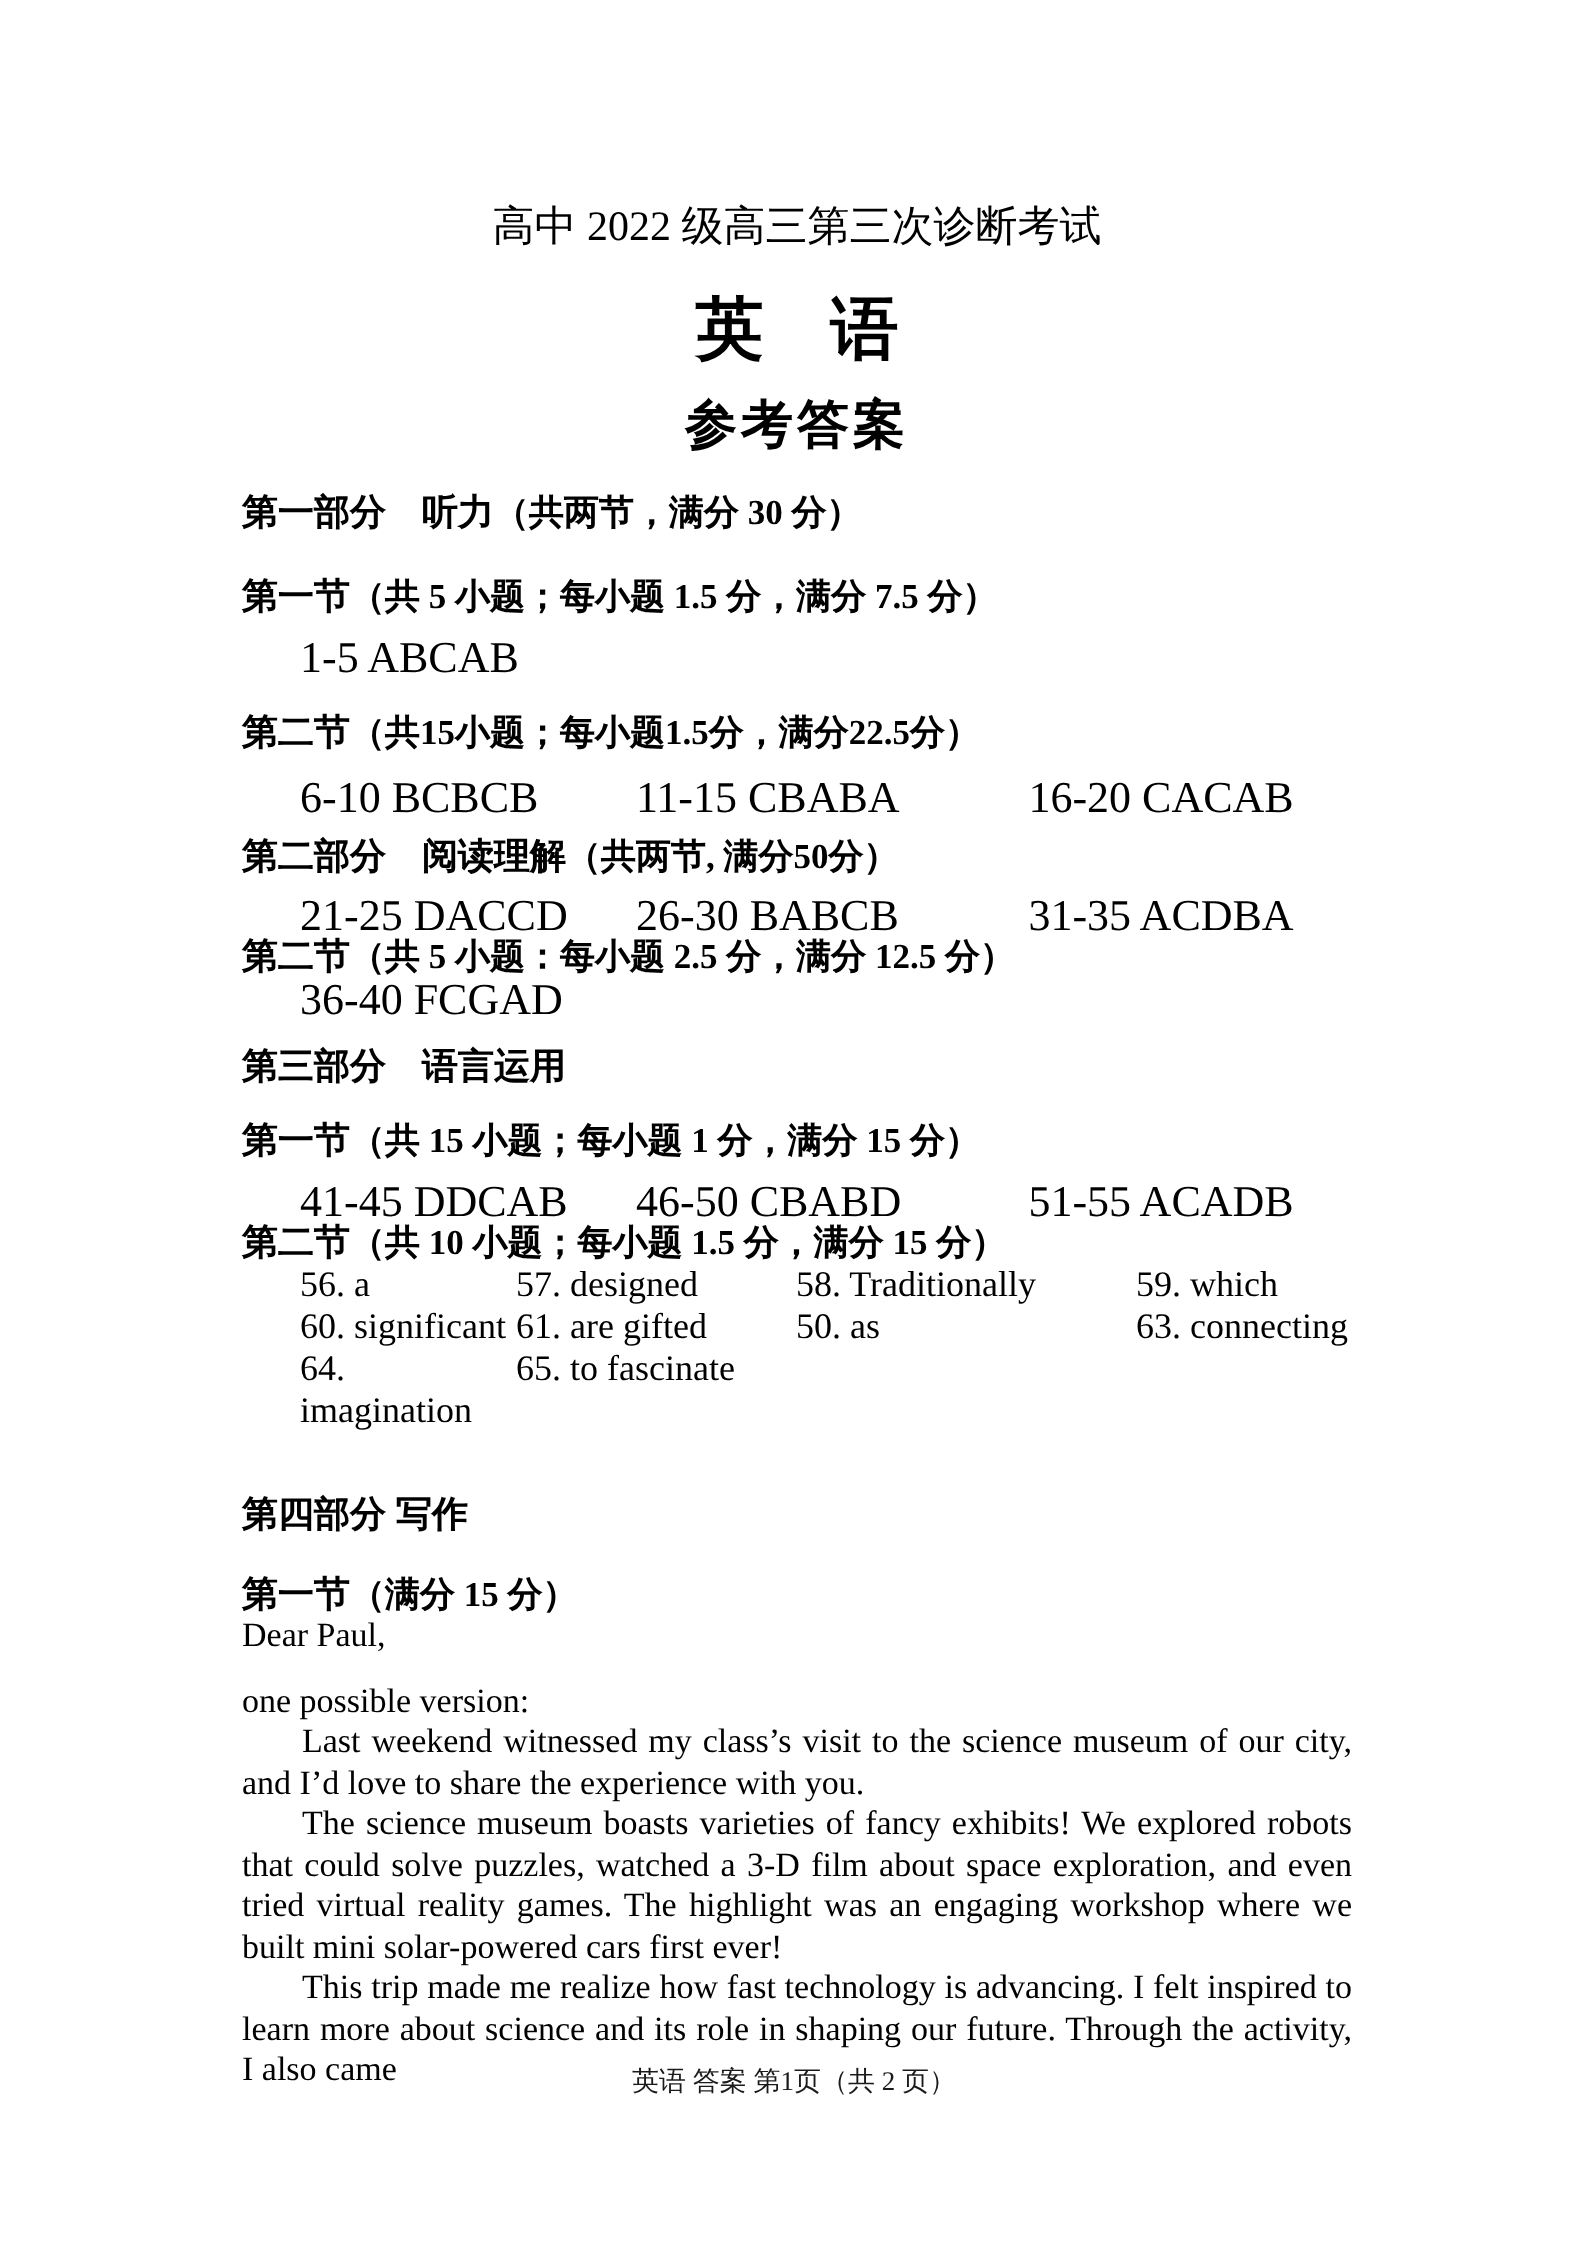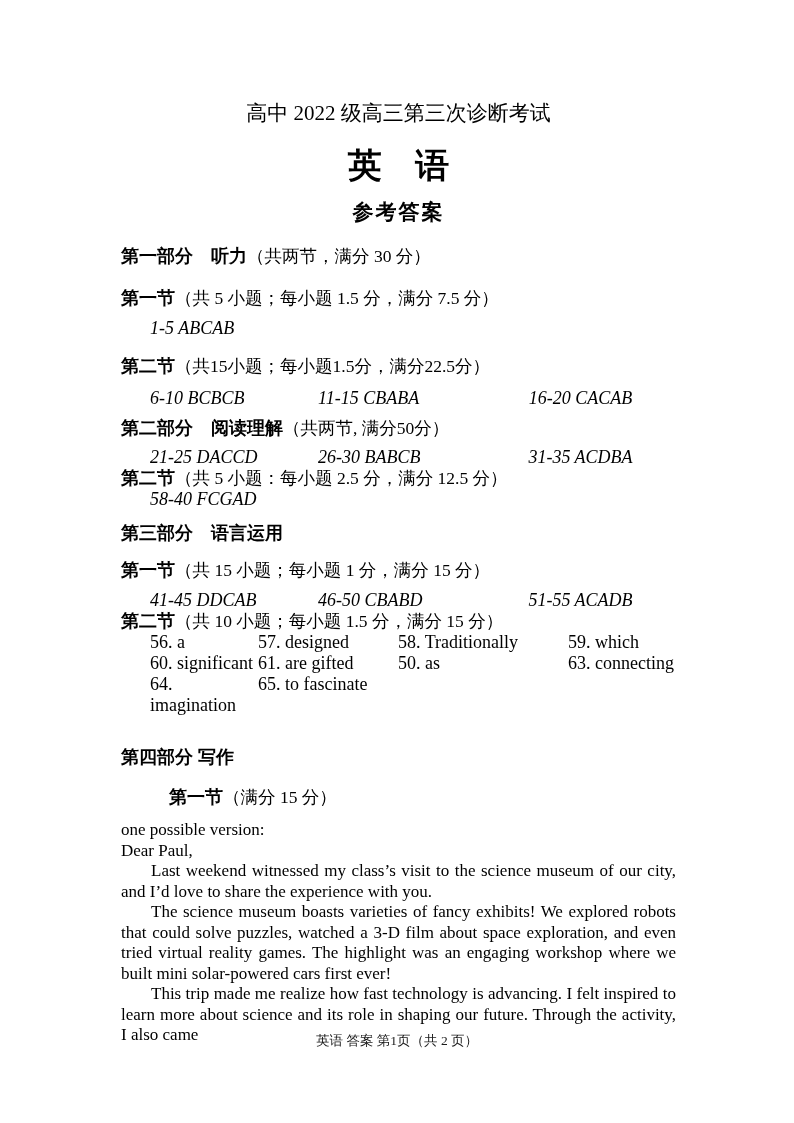--- a/index.html
+++ b/index.html
@@ -32,46 +32,45 @@
     font-size: 34px;
     line-height: 40px;
     font-weight: bold;
     font-family: "Liberation Sans", sans-serif;
     letter-spacing: 12px;
     padding-left: 12px;
   }
   .doc-ref {
     margin-top: 14px;
     text-align: center;
-    font-size: 21px;
+    font-size: 26px;
     line-height: 26px;
     font-weight: bold;
     font-family: "Liberation Sans", sans-serif;
     letter-spacing: 2px;
   }
   .part-head, .sec-head {
     font-size: 17.5px;
     line-height: 21px;
     white-space: nowrap;
   }
   .part-head .b, .sec-head .b {
     font-weight: bold;
     font-family: "Liberation Sans", sans-serif;
     font-size: 18px;
   }
   .part-head .r, .sec-head .r {
-    font-weight: normal;
+    font-weight: bold;
     font-size: 17.5px;
   }
   .ans-row {
     display: flex;
     padding-left: 29px;
-    font-size: 18px;
+    font-size: 22px;
     line-height: 21px;
-    font-style: italic;
   }
   .ans-row .c1 { width: 168px; }
   .ans-row .c2 { width: 167px; }
   .ans-row .c3 { flex: 1; text-align: center; }
   .fill-row {
     display: flex;
     padding-left: 29px;
     font-size: 18px;
     line-height: 21px;
   }
@@ -82,21 +81,21 @@
   .m21 { margin-top: 21px; }
   .m17 { margin-top: 17px; }
   .m16 { margin-top: 16px; }
   .m13 { margin-top: 13px; }
   .m12 { margin-top: 12px; }
   .m11 { margin-top: 11px; }
   .m9  { margin-top: 9px;  }
   .m8  { margin-top: 8px;  }
   .m0  { margin-top: 0;    }
   .m31 { margin-top: 31px; }
-  .m19 { margin-top: 19px; margin-left: 48px; }
+  .m19 { margin-top: 19px; }
   .body-line {
     font-size: 17px;
     line-height: 20.5px;
   }
   .para {
     font-size: 17px;
     line-height: 20.5px;
     text-align: justify;
     text-indent: 30px;
   }
@@ -145,21 +144,21 @@
     </div>
     <div class="ans-row m8">
       <span class="c1">21-25 DACCD</span>
       <span class="c2">26-30 BABCB</span>
       <span class="c3">31-35 ACDBA</span>
     </div>
     <div class="sec-head m0">
       <span class="b">第二节</span><span class="r">（共 5 小题：每小题 2.5 分，满分 12.5 分）</span>
     </div>
     <div class="ans-row m0">
-      <span class="c1">58-40 FCGAD</span>
+      <span class="c1">36-40 FCGAD</span>
     </div>
 
     <div class="part-head m13">
       <span class="b">第三部分　语言运用</span>
     </div>
     <div class="sec-head m16">
       <span class="b">第一节</span><span class="r">（共 15 小题；每小题 1 分，满分 15 分）</span>
     </div>
     <div class="ans-row m9">
       <span class="c1">41-45 DDCAB</span>
@@ -185,22 +184,22 @@
       <span class="f1">64. imagination</span>
       <span class="f2">65. to fascinate</span>
     </div>
 
     <div class="part-head m31">
       <span class="b">第四部分 写作</span>
     </div>
     <div class="sec-head m19">
       <span class="b">第一节</span><span class="r">（满分 15 分）</span>
     </div>
+    <div class="body-line">Dear Paul,</div>
     <div class="body-line m12">one possible version:</div>
-    <div class="body-line">Dear Paul,</div>
     <div class="para">Last weekend witnessed my class’s visit to the science museum of our city, and I’d love to share the experience with you.</div>
     <div class="para">The science museum boasts varieties of fancy exhibits! We explored robots that could solve puzzles, watched a 3-D film about space exploration, and even tried virtual reality games. The highlight was an engaging workshop where we built mini solar-powered cars first ever!</div>
     <div class="para">This trip made me realize how fast technology is advancing. I felt inspired to learn more about science and its role in shaping our future. Through the activity, I also came</div>
 
   </div>
 
   <div class="footer">英语 答案 第1页（共 2 页）</div>
 </div>
 
 </body></html>

